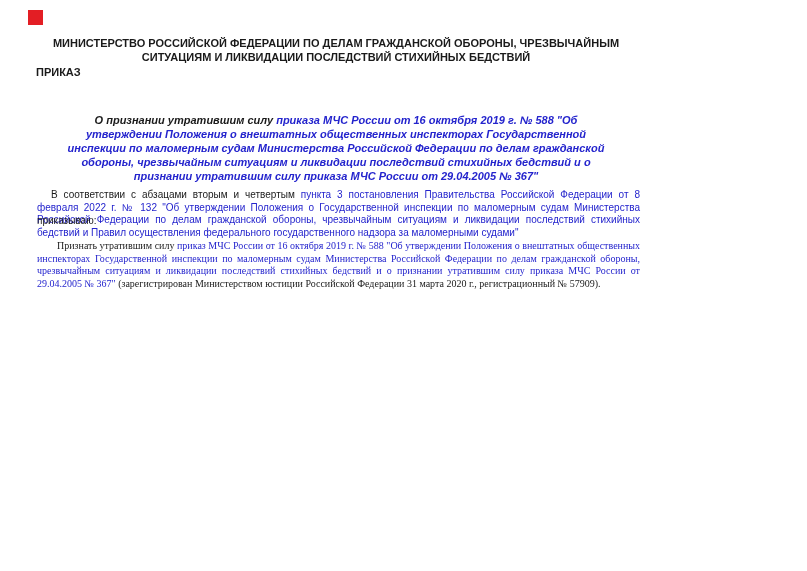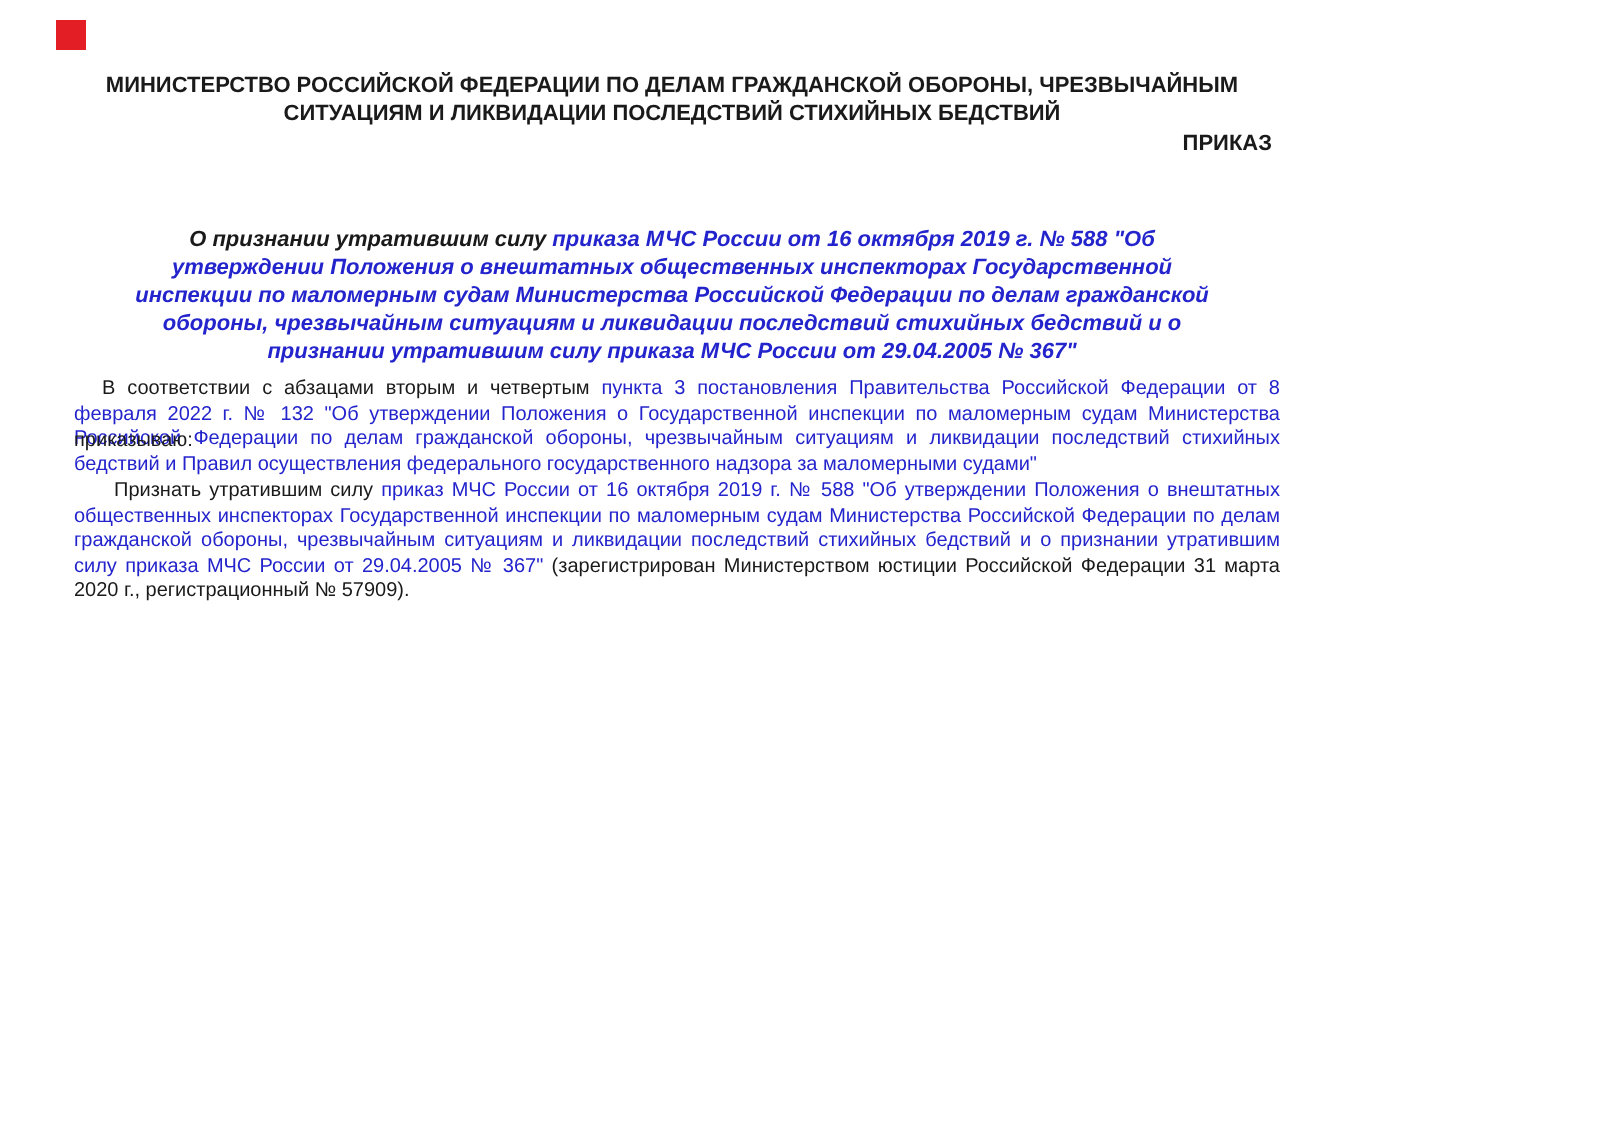--- a/index.html
+++ b/index.html
@@ -29,21 +29,21 @@
     position: absolute;
     left: 36px; right: 36px; top: 36px;
     text-align: center;
     font-weight: bold;
     font-size: 11px;
     line-height: 14px;
   }
   .doc-type {
     position: absolute;
     left: 36px; right: 36px; top: 66px;
-    text-align: right;
+    text-align: left;
     font-weight: bold;
     font-size: 11px;
   }
   .date-number {
     position: absolute;
     left: 36px; right: 36px; top: 86px;
     text-align: center;
     font-weight: bold;
     font-size: 11px;
   }
@@ -65,21 +65,21 @@
     text-align: justify;
     margin-top: 13px;
   }
   .preamble { top: 176px; text-indent: 14px; }
   .order-word {
     position: absolute;
     left: 37px; top: 215px;
     font-size: 10px;
     line-height: 12.5px;
   }
-  .item-para { top: 227px; text-indent: 20px; }
+  .item-para { top: 227px; text-indent: 20px; font-family: Liberation Serif, serif; }
   .signature {
     position: absolute;
     right: 36px; top: 290px;
     text-align: right;
     font-size: 10.5px;
     line-height: 12.5px;
   }
   .registration {
     position: absolute;
     left: 37px; top: 341px;

